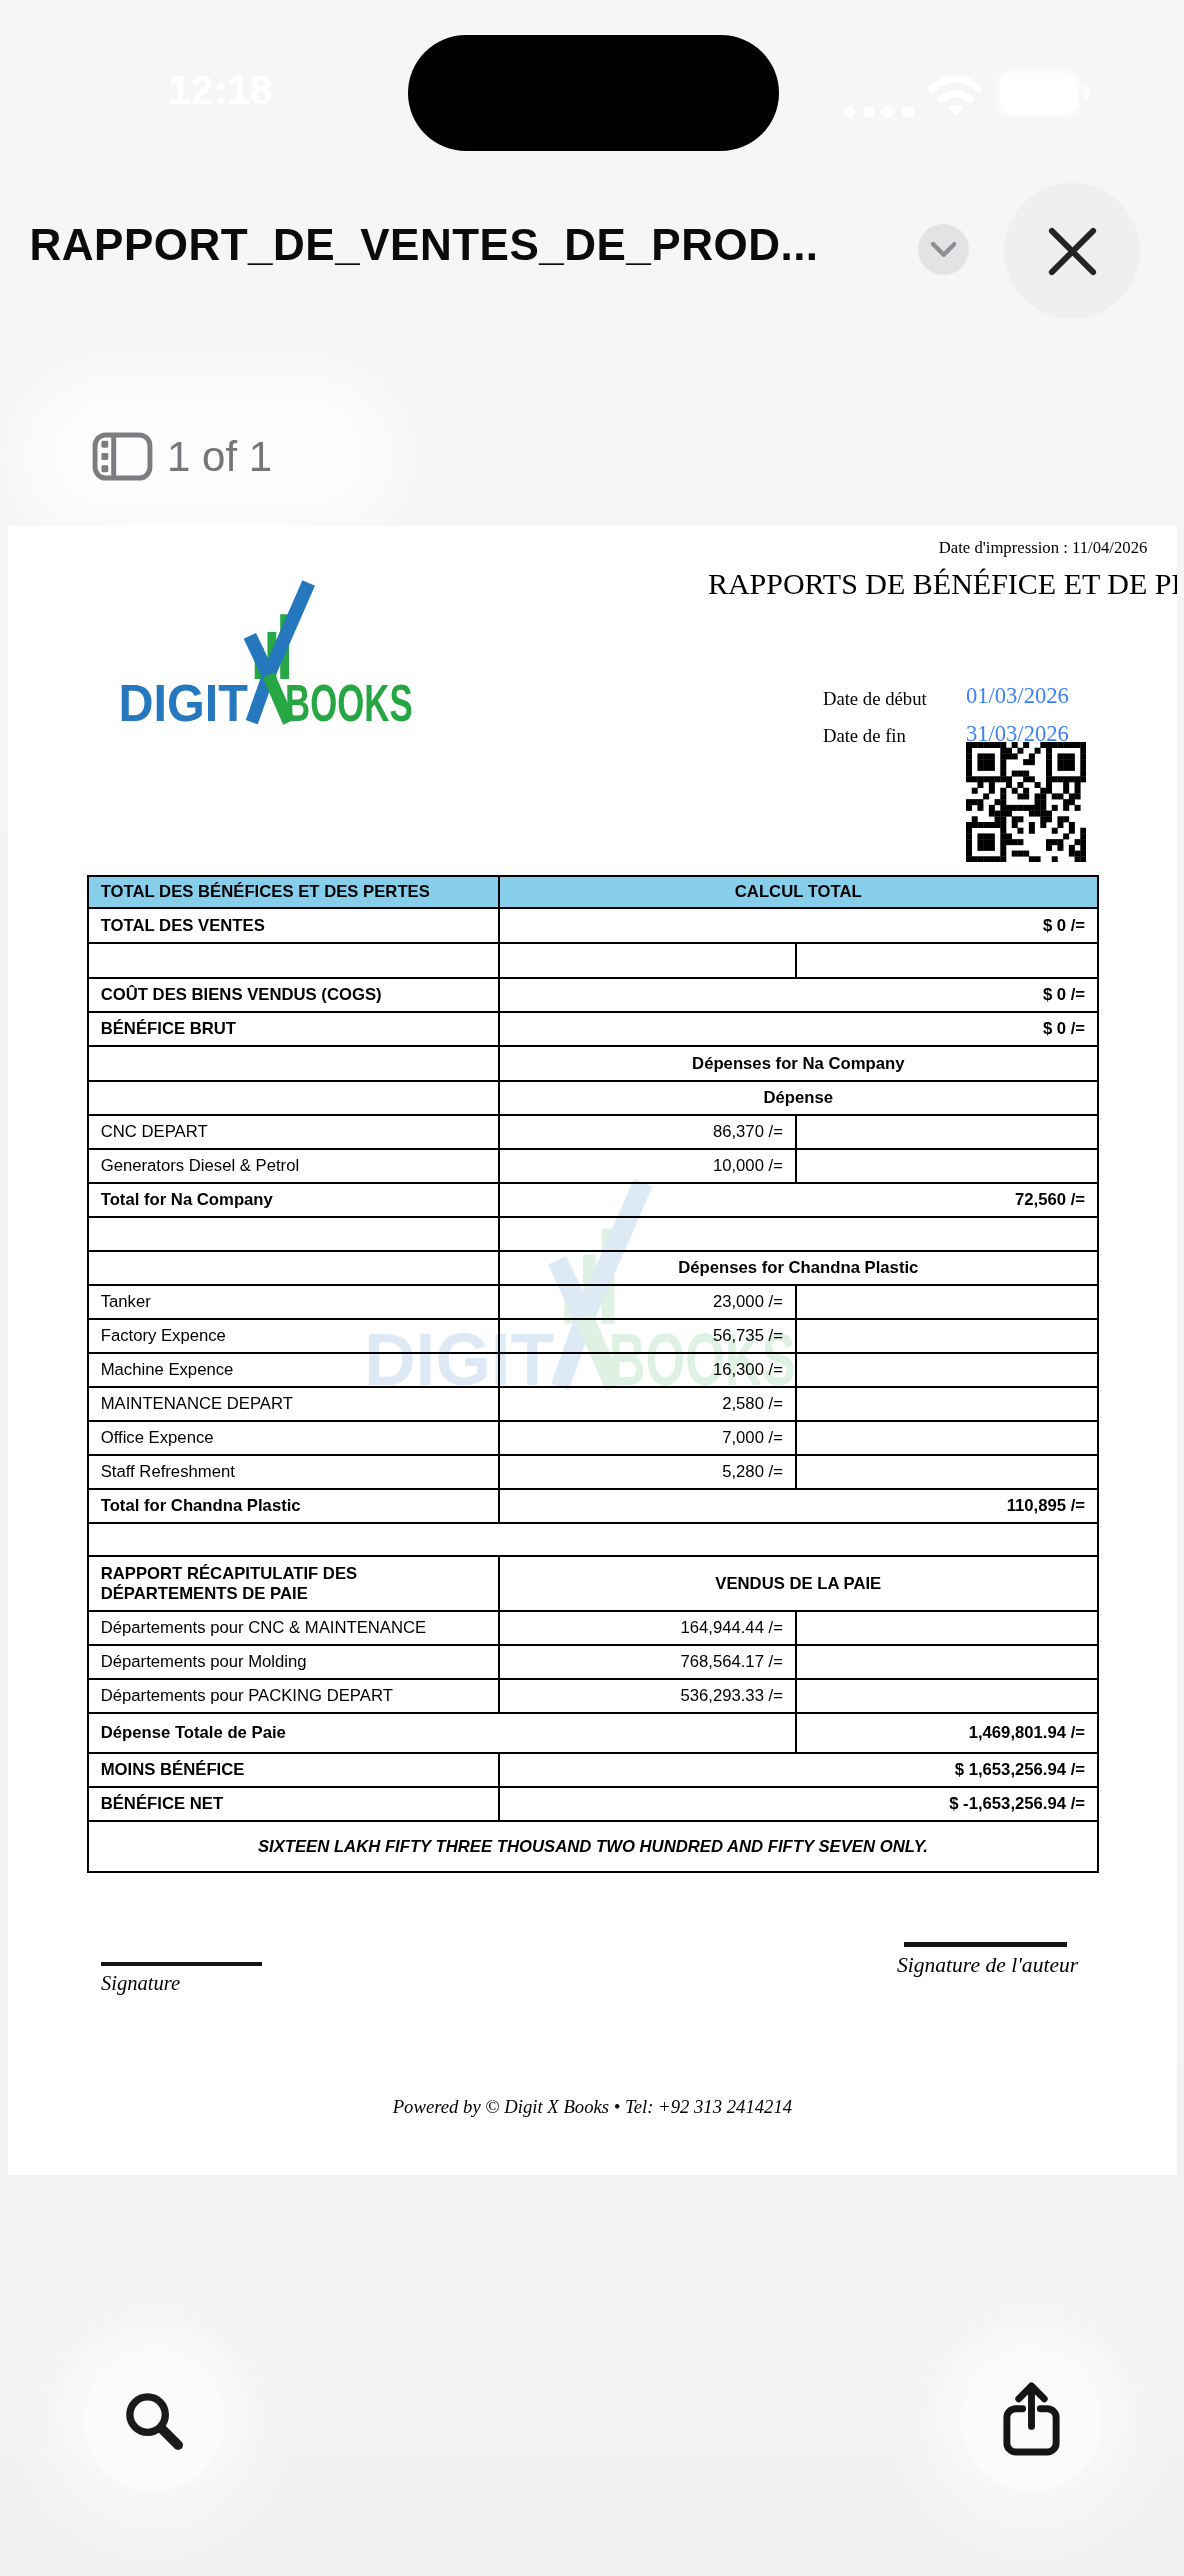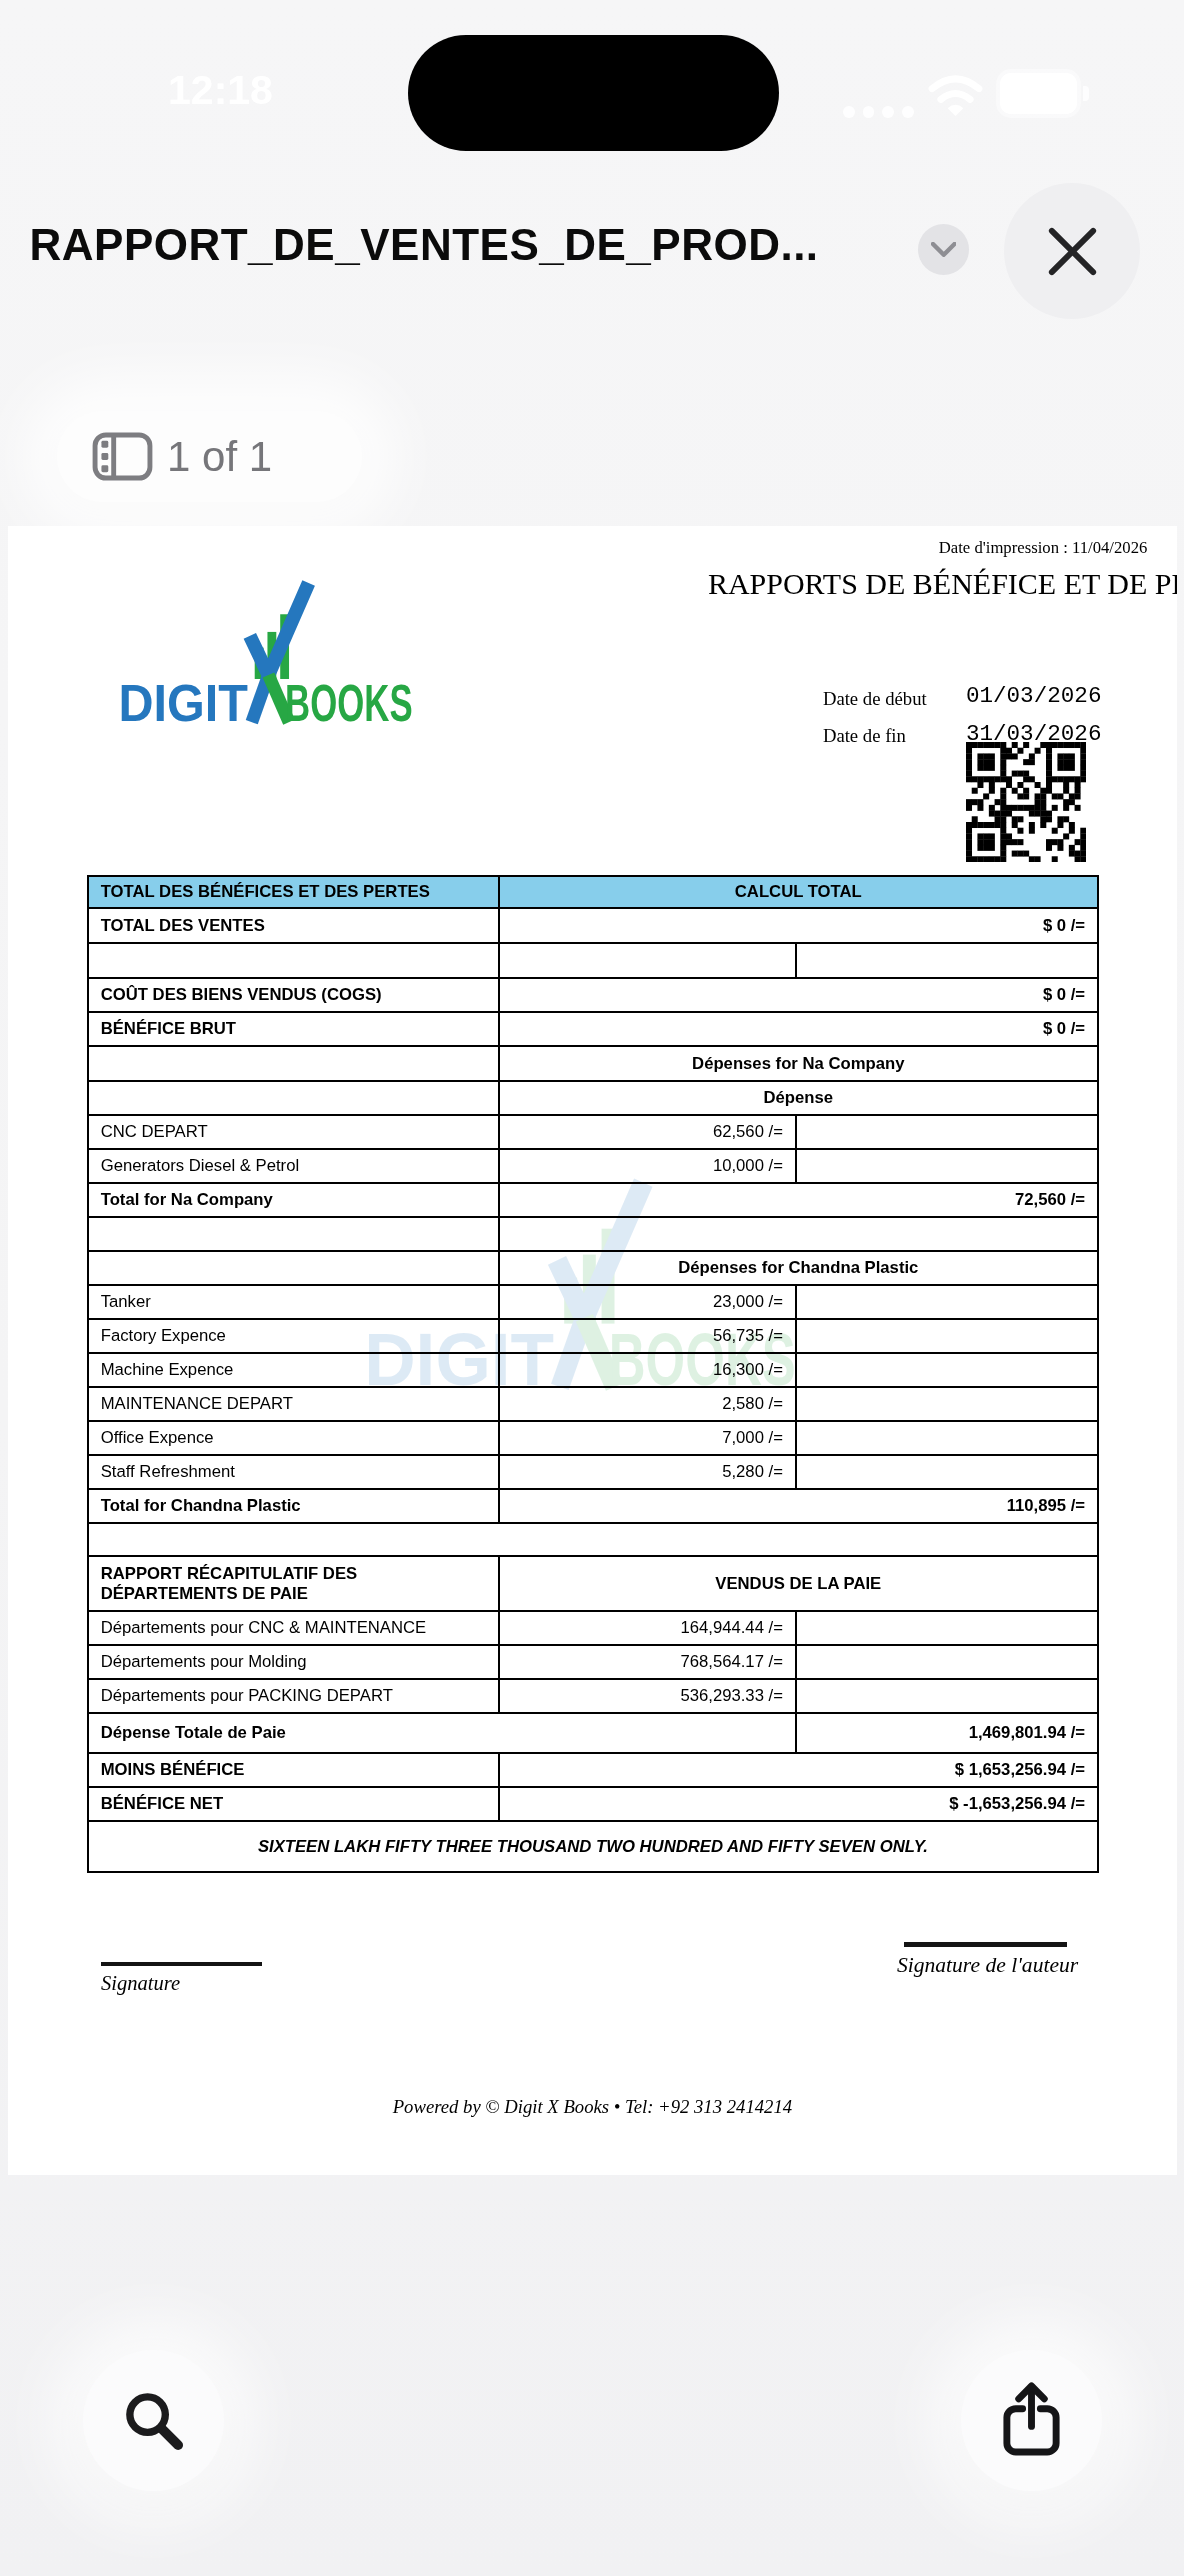--- a/index.html
+++ b/index.html
@@ -54,21 +54,21 @@
     background:#ffffff; overflow:hidden;
   }
   .serif { font-family:"Liberation Serif", serif; }
   .print-date { position:absolute; right:29.5px; top:11.8px; font-size:16.7px; color:#000; }
   .report-title {
     position:absolute; left:700px; top:41px; font-size:30px; color:#000; white-space:nowrap;
   }
   .logo { position:absolute; left:110px; top:51px; }
   .watermark { position:absolute; left:356px; top:648px; opacity:.15; pointer-events:none; }
   .date-row-label { position:absolute; font-size:18.7px; color:#000; }
-  .date-row-value { position:absolute; font-size:22.6px; color:#000000;font-family:Liberation Mono, monospace; }
+  .date-row-value { position:absolute; font-size:22.6px; color:#3b82f6; }
   .qr-wrap { position:absolute; left:958px; top:216px; width:120px; height:120px; }
   
   table.report {
     position:absolute; left:79px; top:349px; width:1012px;
     border-collapse:collapse; border:2.9px solid #000;
     font-family:"Liberation Sans", sans-serif;
   }
   table.report td {
     border:2px solid #000; font-size:16.7px; color:#000;
     padding:2px 11.8px; vertical-align:middle; line-height:1.15;
@@ -437,21 +437,21 @@
         <tr style="height: 35px;">
           <td></td>
           <td colspan="2" class="b c">Dépenses for Na Company</td>
         </tr>
         <tr style="height: 34px;">
           <td></td>
           <td colspan="2" class="b c">Dépense</td>
         </tr>
         <tr style="height: 34px;">
           <td>CNC DEPART</td>
-          <td class="r">62,560 /=</td>
+          <td class="r">86,370 /=</td>
           <td></td>
         </tr>
         <tr style="height: 34px;">
           <td>Generators Diesel &amp; Petrol</td>
           <td class="r">10,000 /=</td>
           <td></td>
         </tr>
         <tr style="height: 34px;">
           <td class="b">Total for Na Company</td>
           <td colspan="2" class="b r">72,560 /=</td>

